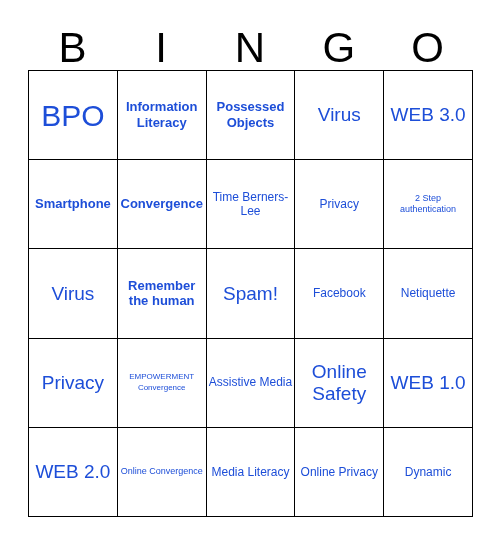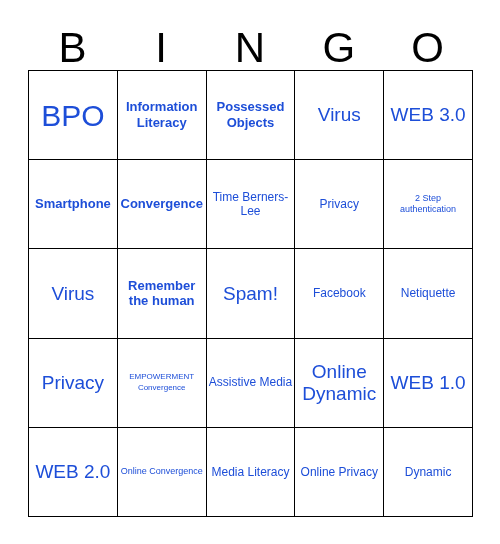--- a/index.html
+++ b/index.html
@@ -149,21 +149,21 @@
         <td class="cell">
             <span class="cell-text sz-lg">Privacy</span>
           </td>
         <td class="cell">
             <span class="cell-text sz-xxs">EMPOWERMENT Convergence</span>
           </td>
         <td class="cell">
             <span class="cell-text sz-md">Assistive Media</span>
           </td>
         <td class="cell">
-            <span class="cell-text sz-lg">Online Dynamic</span>
+            <span class="cell-text sz-lg">Online Safety</span>
           </td>
         <td class="cell">
             <span class="cell-text sz-lg">WEB 1.0</span>
           </td>
       </tr>
       <tr>
         <td class="cell">
             <span class="cell-text sz-lg">WEB 2.0</span>
           </td>
         <td class="cell">

